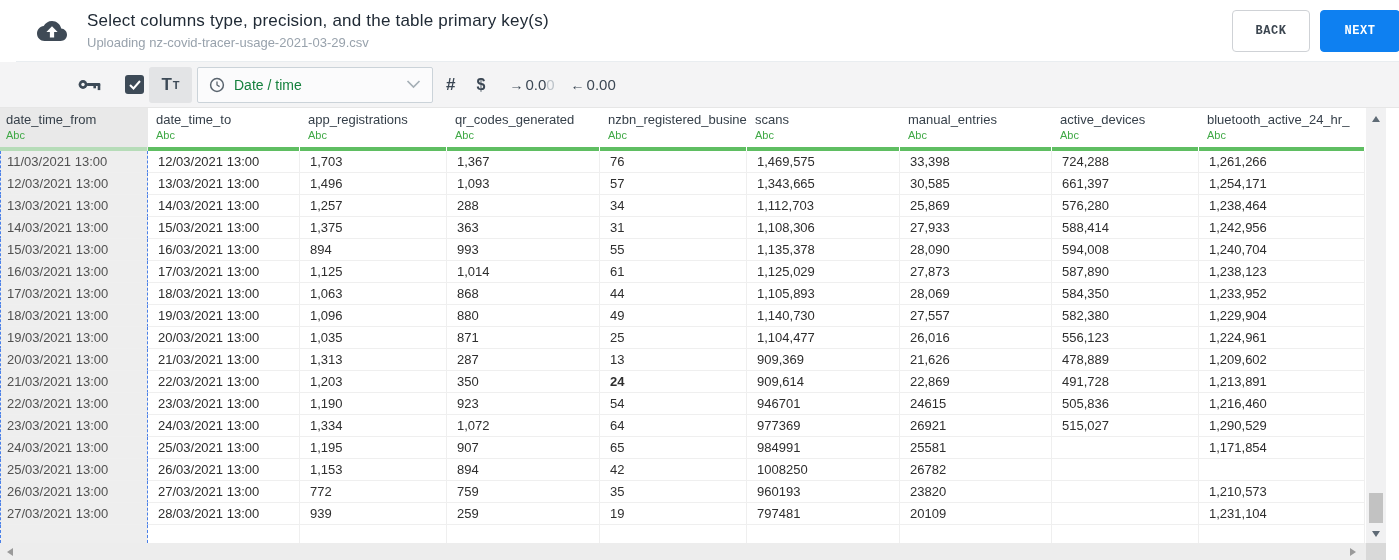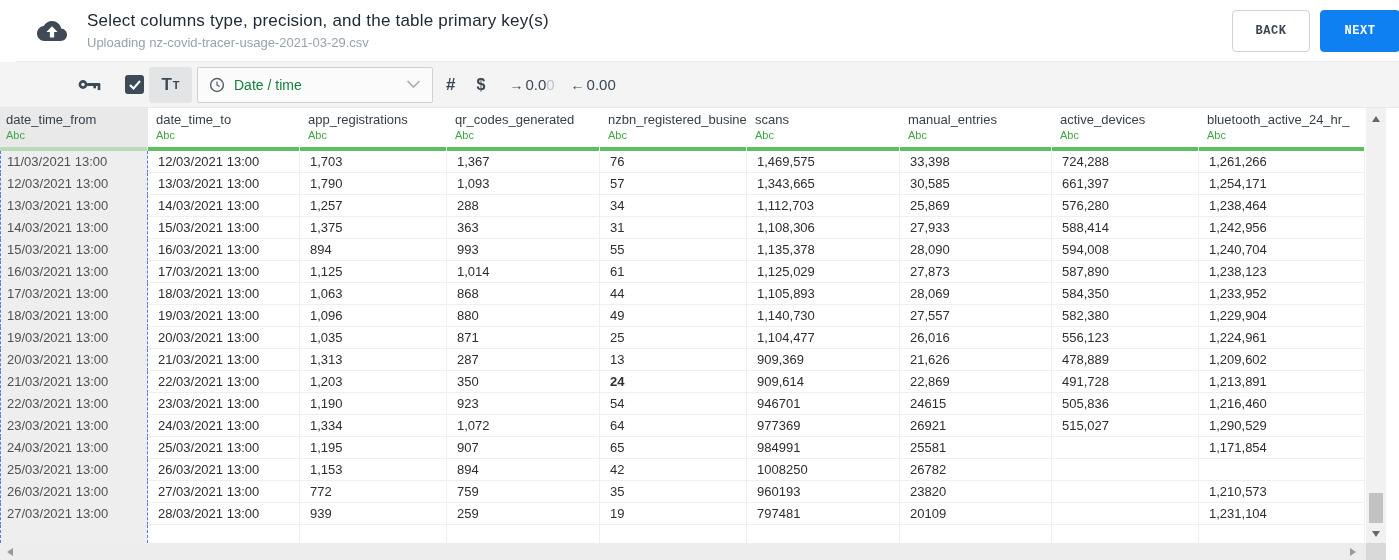--- a/index.html
+++ b/index.html
@@ -189,21 +189,21 @@
           <div class="td" style="width: 153px;">1,367</div>
           <div class="td" style="width: 147px;">76</div>
           <div class="td" style="width: 153px;">1,469,575</div>
           <div class="td" style="width: 152px;">33,398</div>
           <div class="td" style="width: 147px;">724,288</div>
           <div class="td" style="width: 166px;">1,261,266</div>
         </div>
         <div class="tr">
           <div class="td sel" style="width: 148px;">12/03/2021 13:00</div>
           <div class="td" style="width: 152px;">13/03/2021 13:00</div>
-          <div class="td" style="width: 147px;">1,790</div>
+          <div class="td" style="width: 147px;">1,496</div>
           <div class="td" style="width: 153px;">1,093</div>
           <div class="td" style="width: 147px;">57</div>
           <div class="td" style="width: 153px;">1,343,665</div>
           <div class="td" style="width: 152px;">30,585</div>
           <div class="td" style="width: 147px;">661,397</div>
           <div class="td" style="width: 166px;">1,254,171</div>
         </div>
         <div class="tr">
           <div class="td sel" style="width: 148px;">13/03/2021 13:00</div>
           <div class="td" style="width: 152px;">14/03/2021 13:00</div>

